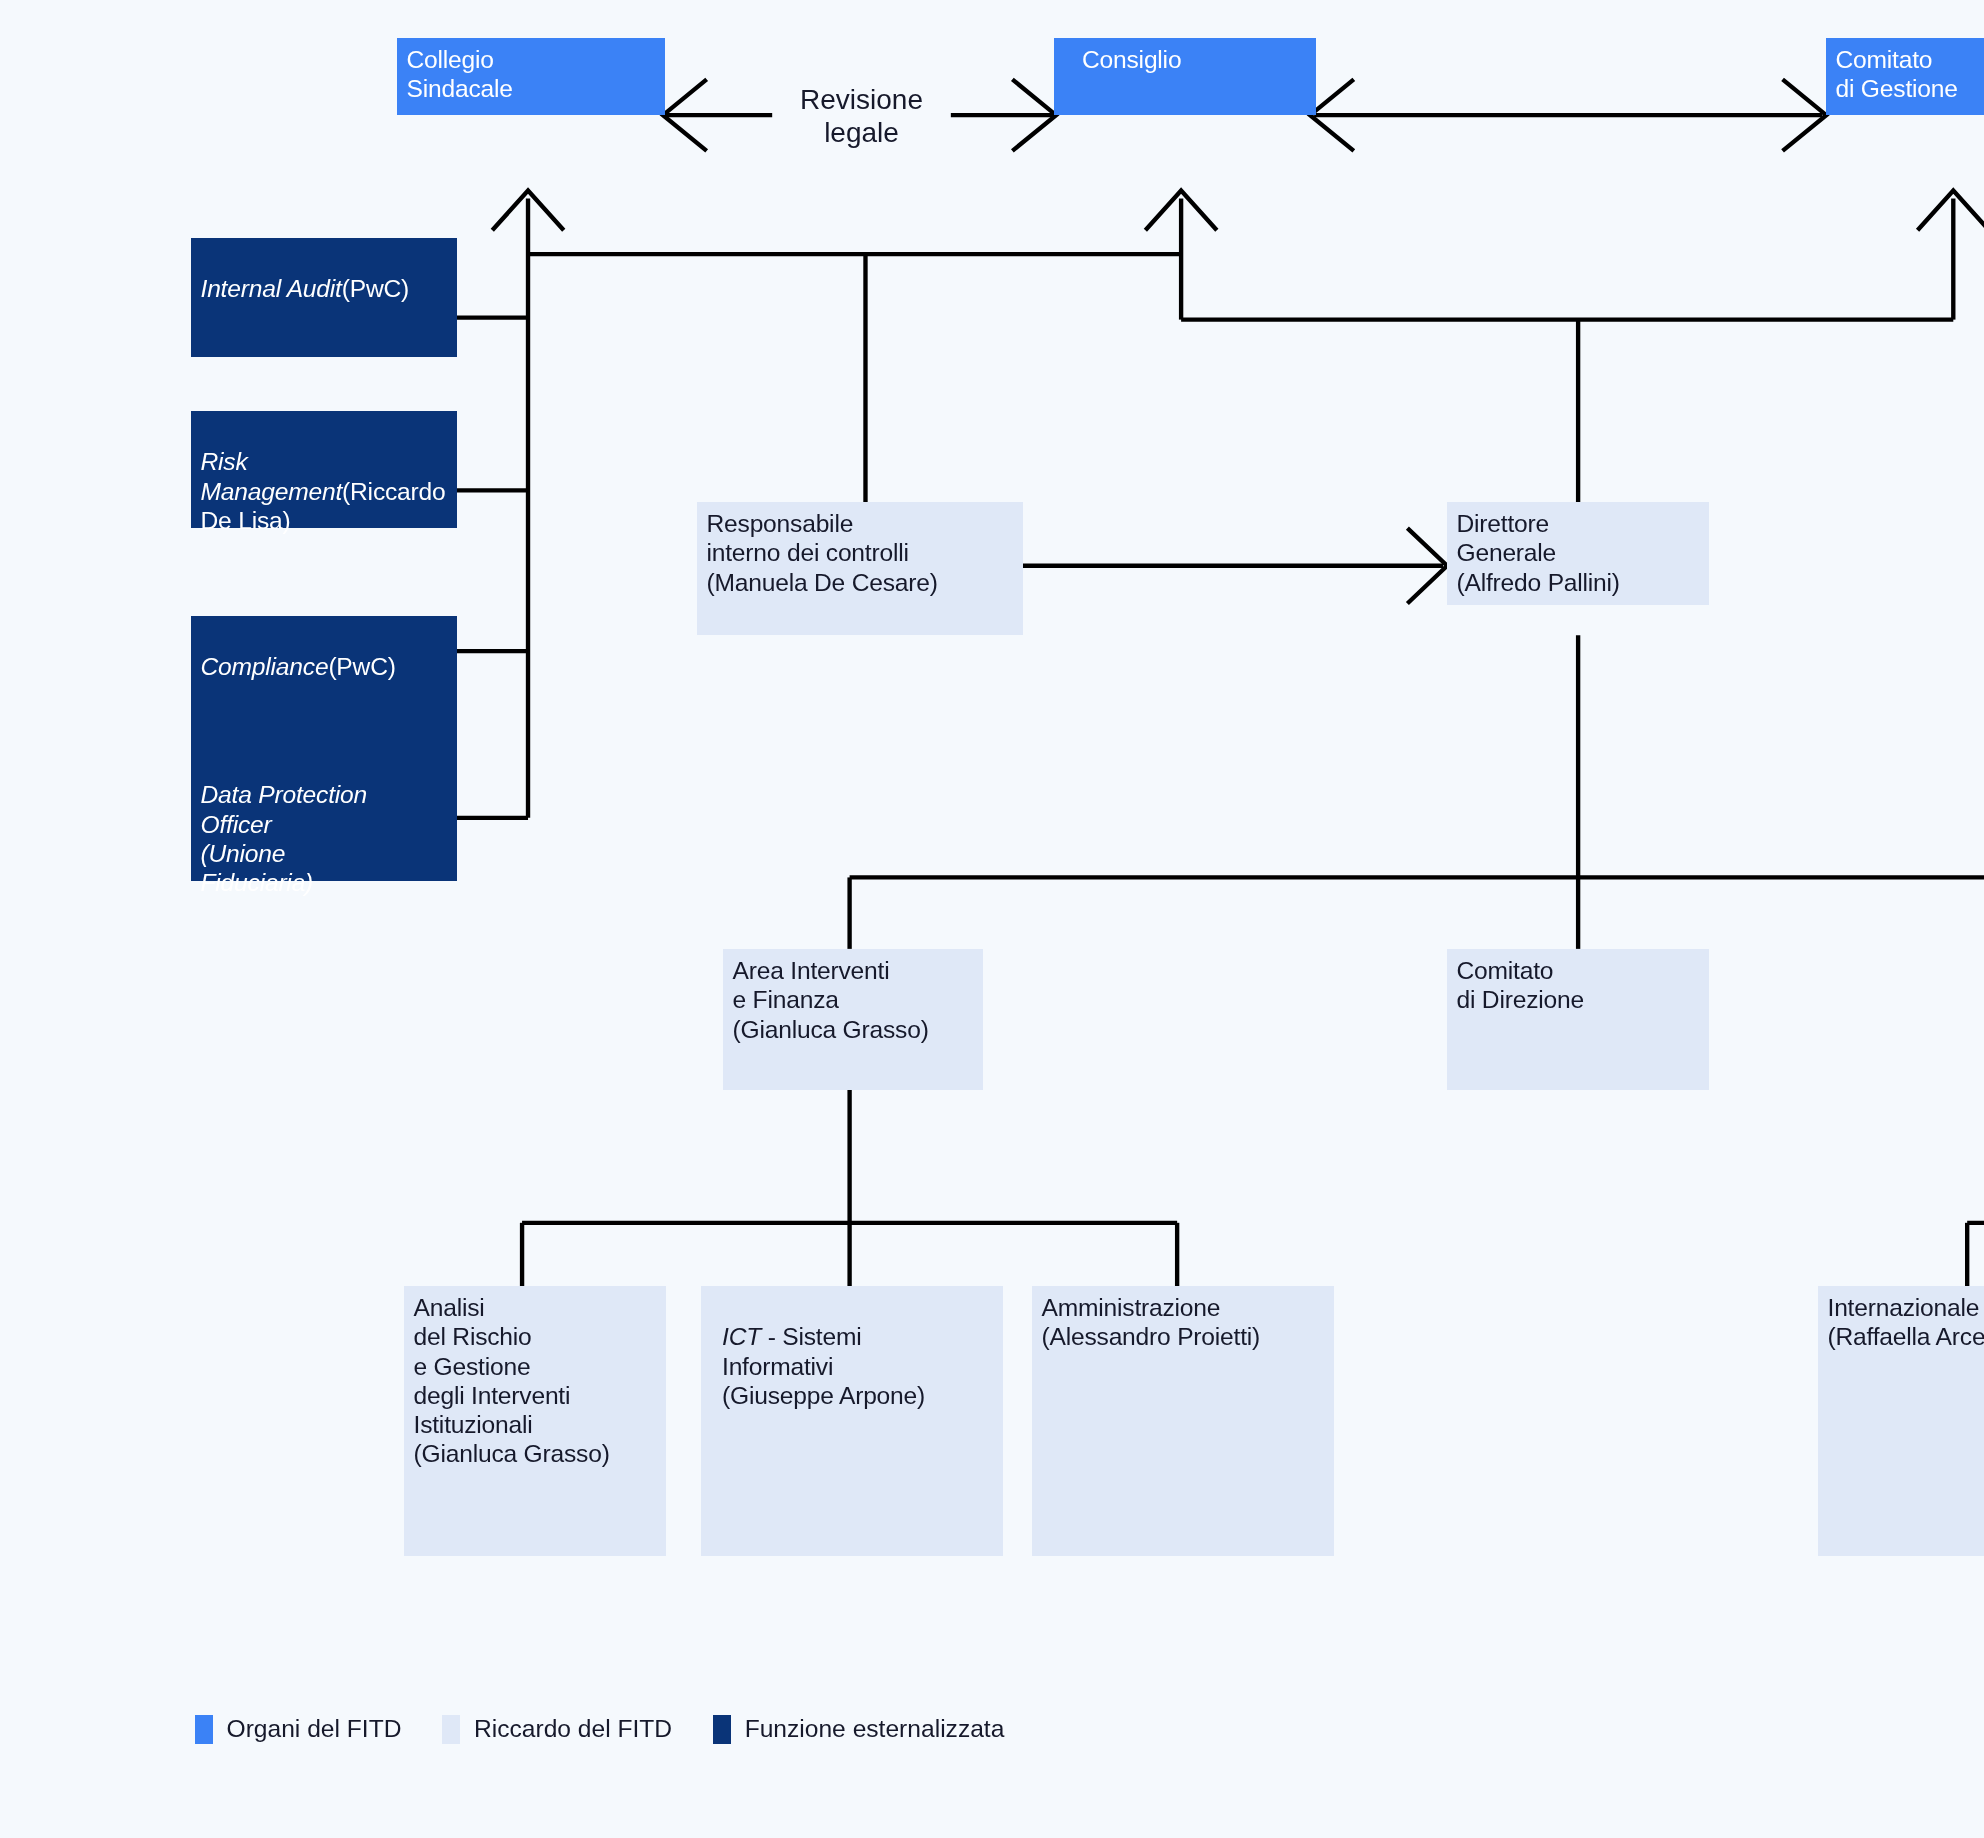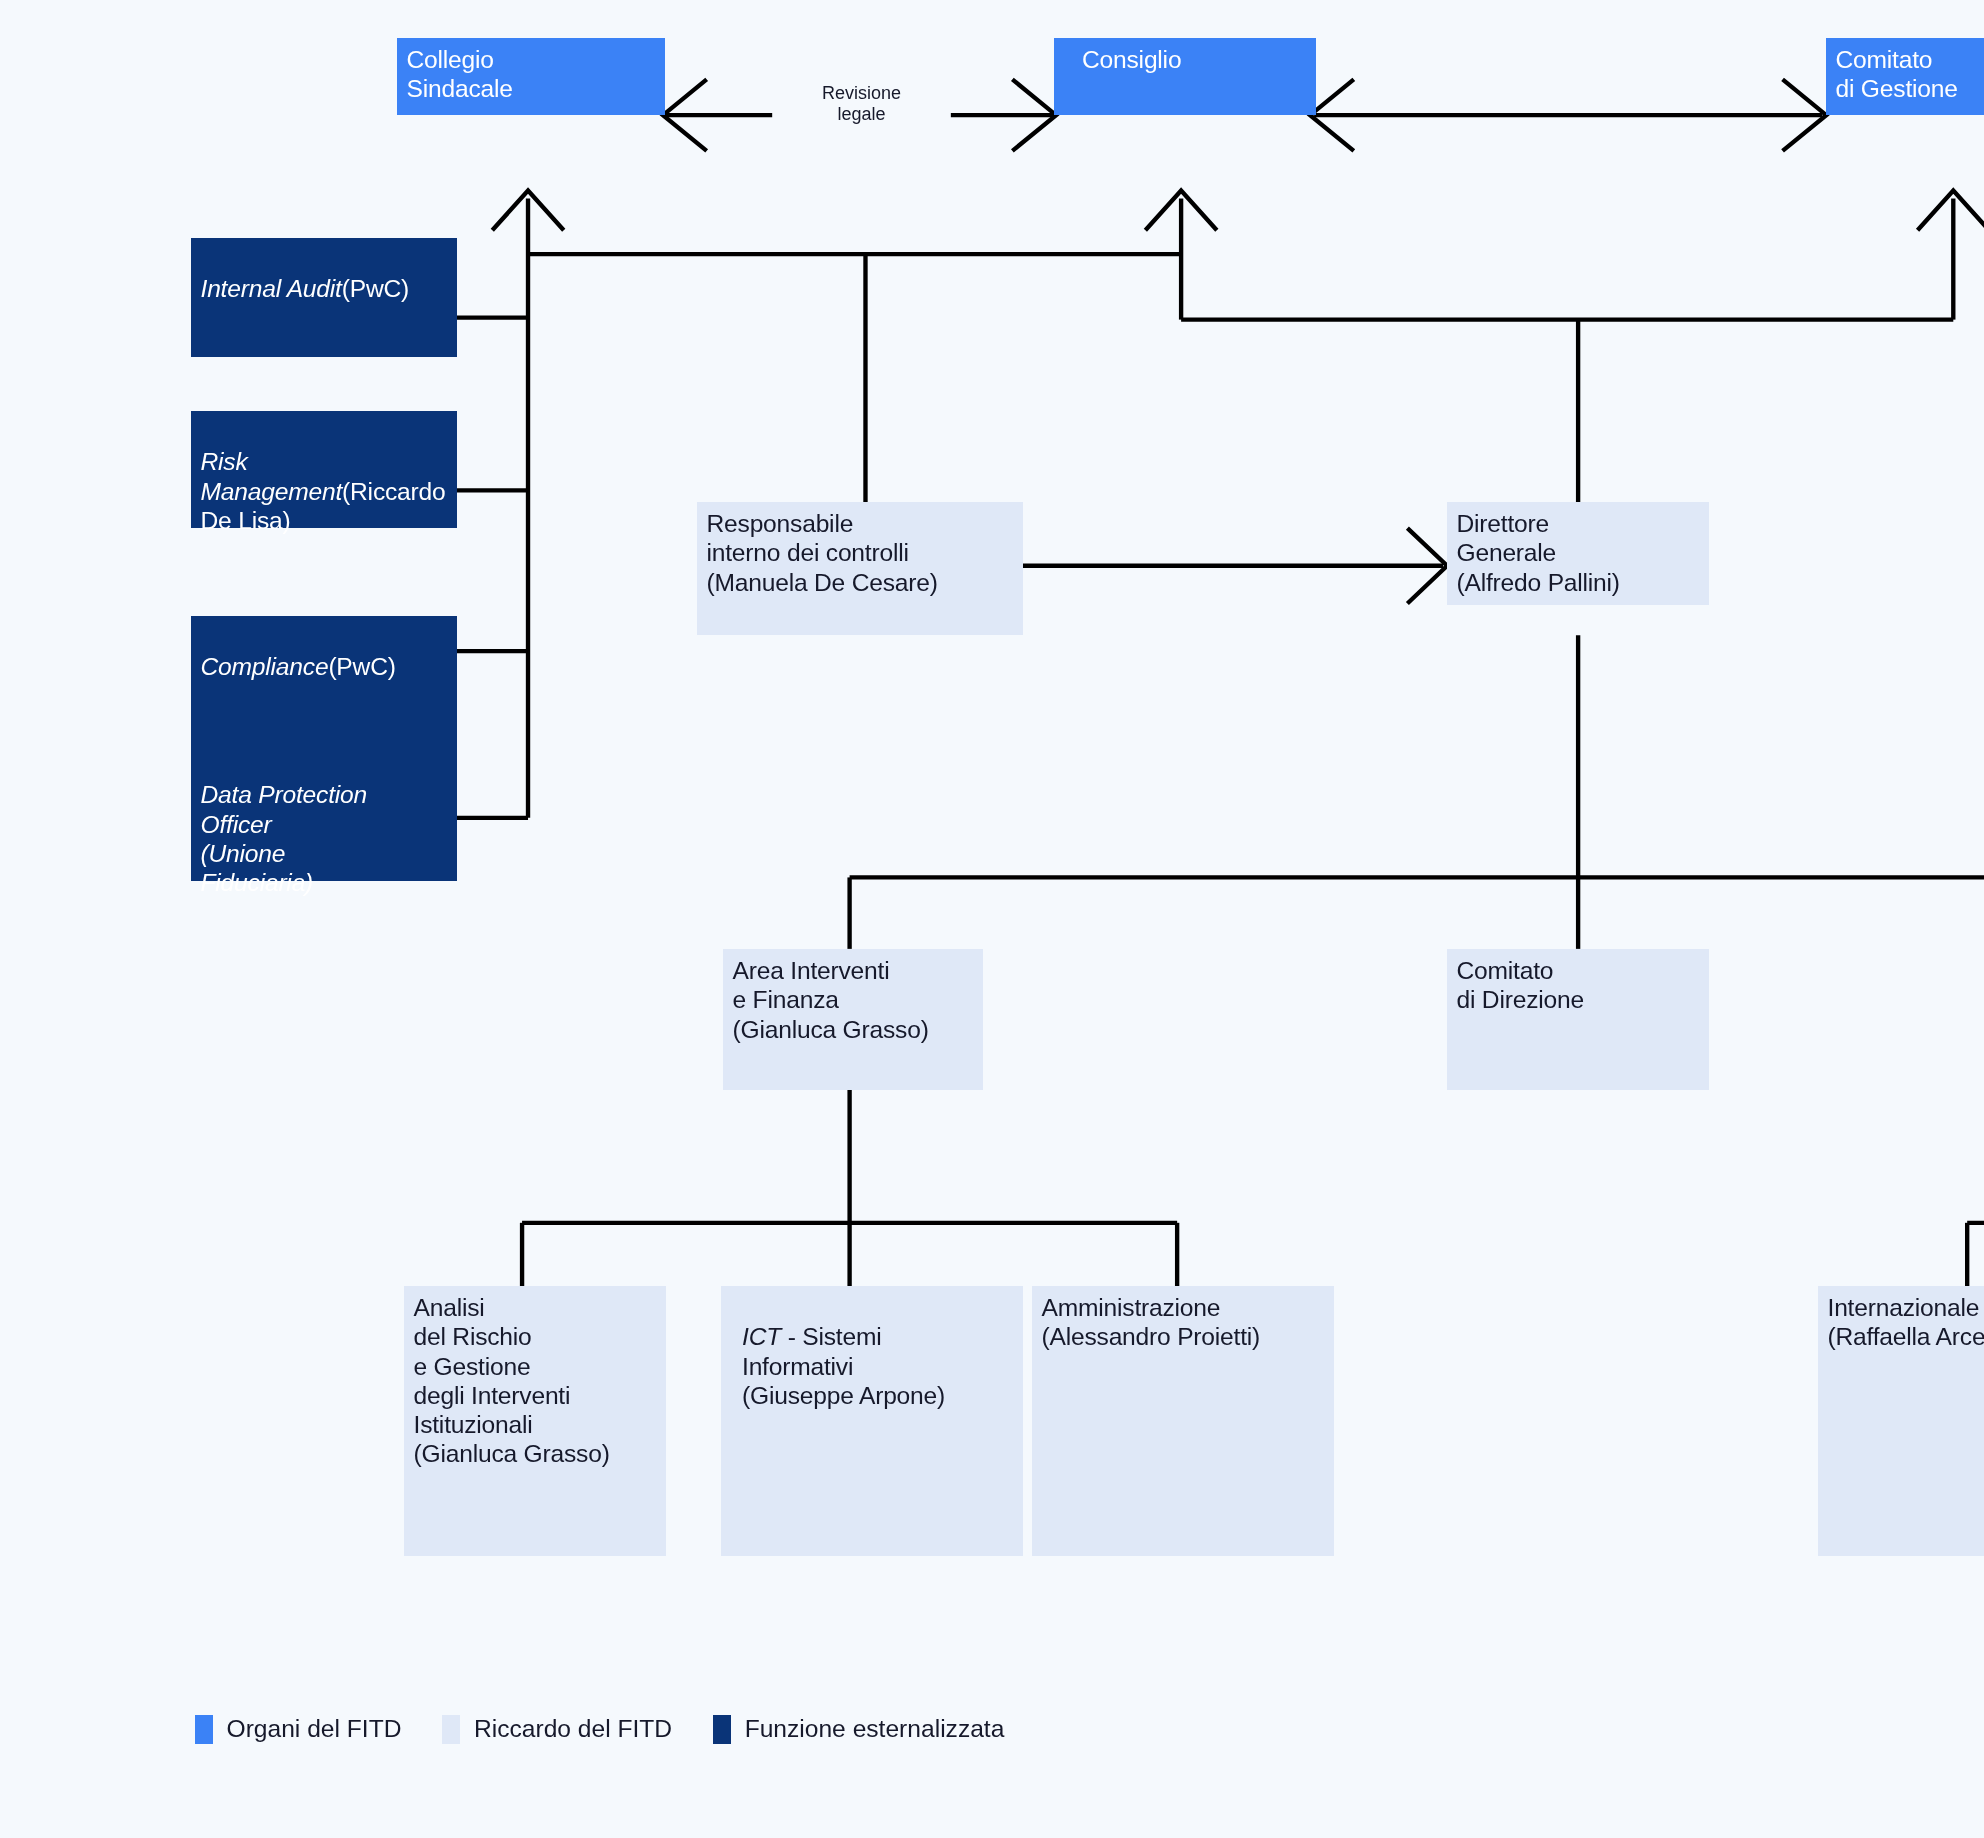--- a/index.html
+++ b/index.html
@@ -46,21 +46,21 @@
   }
   .node.external {
     background: #0a3478;
     color: #ffffff;
   }
   .node em {
     font-style: italic;
   }
   .edge-label {
     position: absolute;
-    font-size: 18px;
+    font-size: 28px;
     color: #16192b;
     line-height: 1.19;
     text-align: center;
     white-space: pre-line;
   }
   .legend {
     position: absolute;
     left: 195px;
     top: 1715px;
     display: flex;
@@ -191,21 +191,21 @@
   <div class="node resource" style="left:1447px; top:949px; width:262px; height:141px;">Comitato
 di Direzione</div>
 
   <div class="node resource" style="left:371px; top:1286px; width:262px; height:270px;margin-left:33px;">Analisi
 del Rischio
 e Gestione
 degli Interventi
 Istituzionali
 (Gianluca Grasso)</div>
 
-  <div class="node resource" style="left:721px; top:1286px; width:302px; height:270px;padding-left:21px;">
+  <div class="node resource" style="left:701px; top:1286px; width:302px; height:270px;padding-left:21px;">
     <em>ICT</em><span> - Sistemi
 Informativi
 (Giuseppe Arpone)</span>
   </div>
 
   <div class="node resource" style="left:1032px; top:1286px; width:302px; height:270px;">Amministrazione
 (Alessandro Proietti)</div>
 
   <div class="node resource" style="left:1818px; top:1286px; width:298px; height:270px;">Internazionale
 (Raffaella Arceri)</div>

